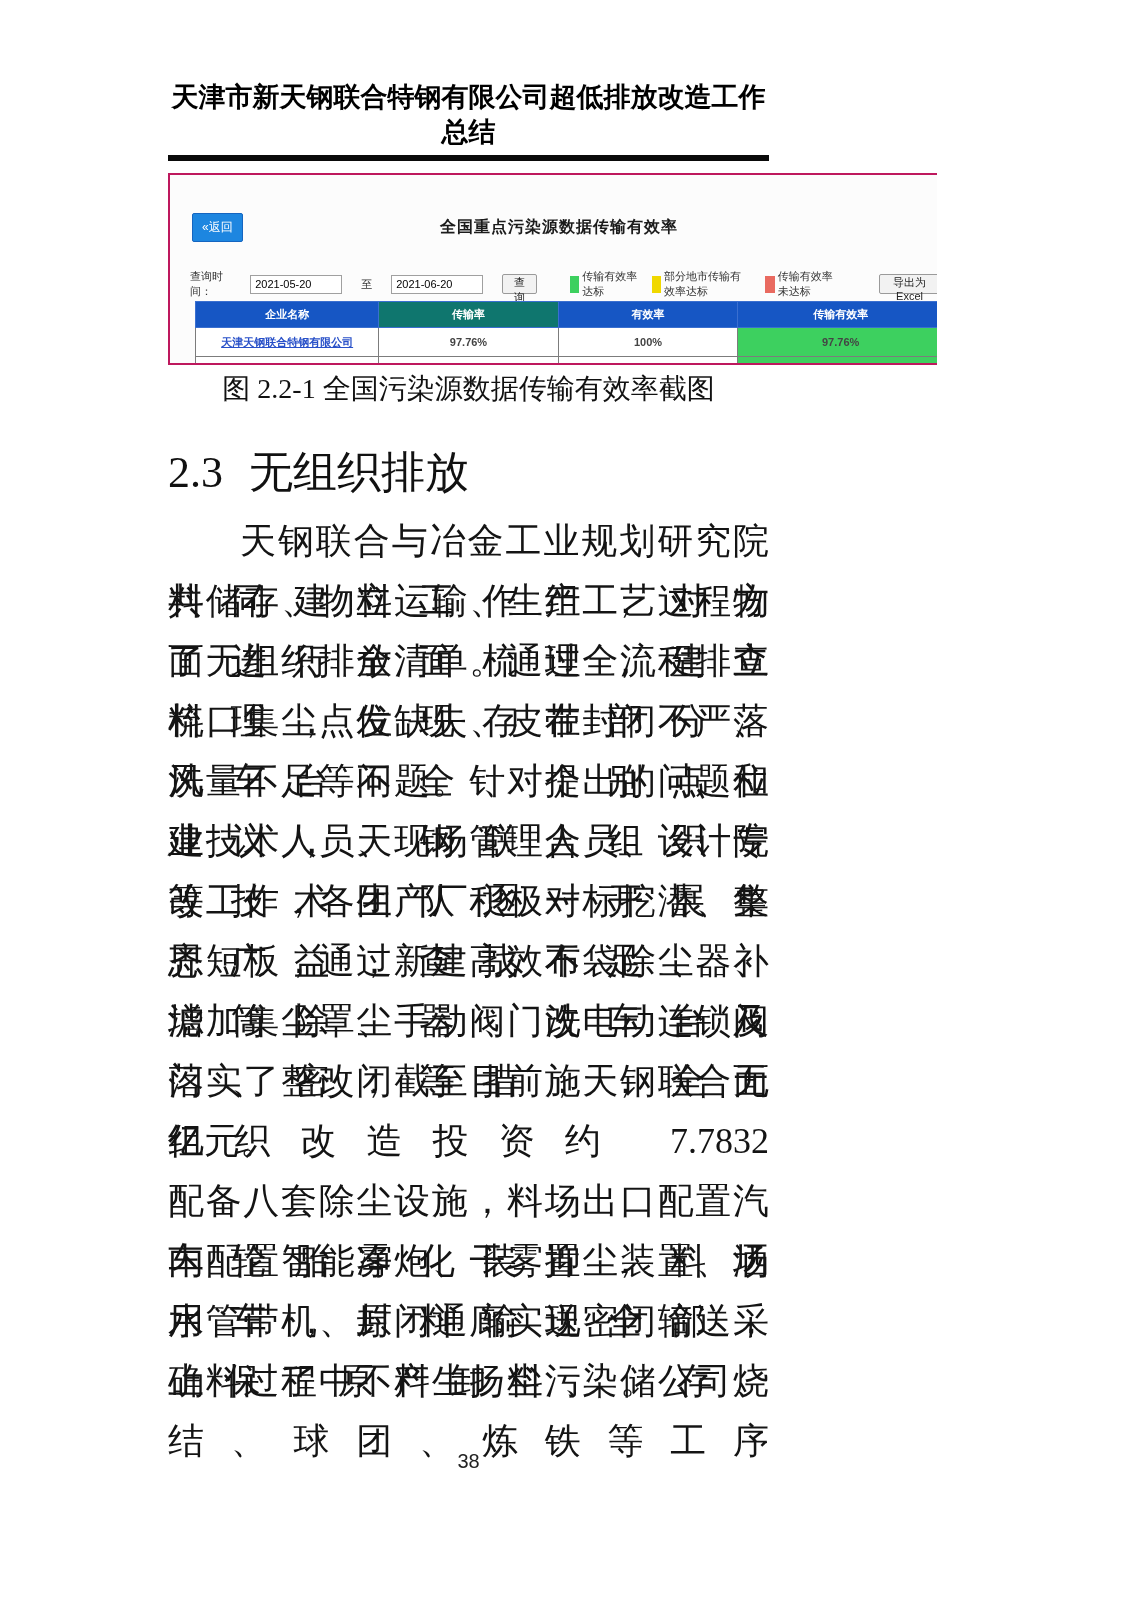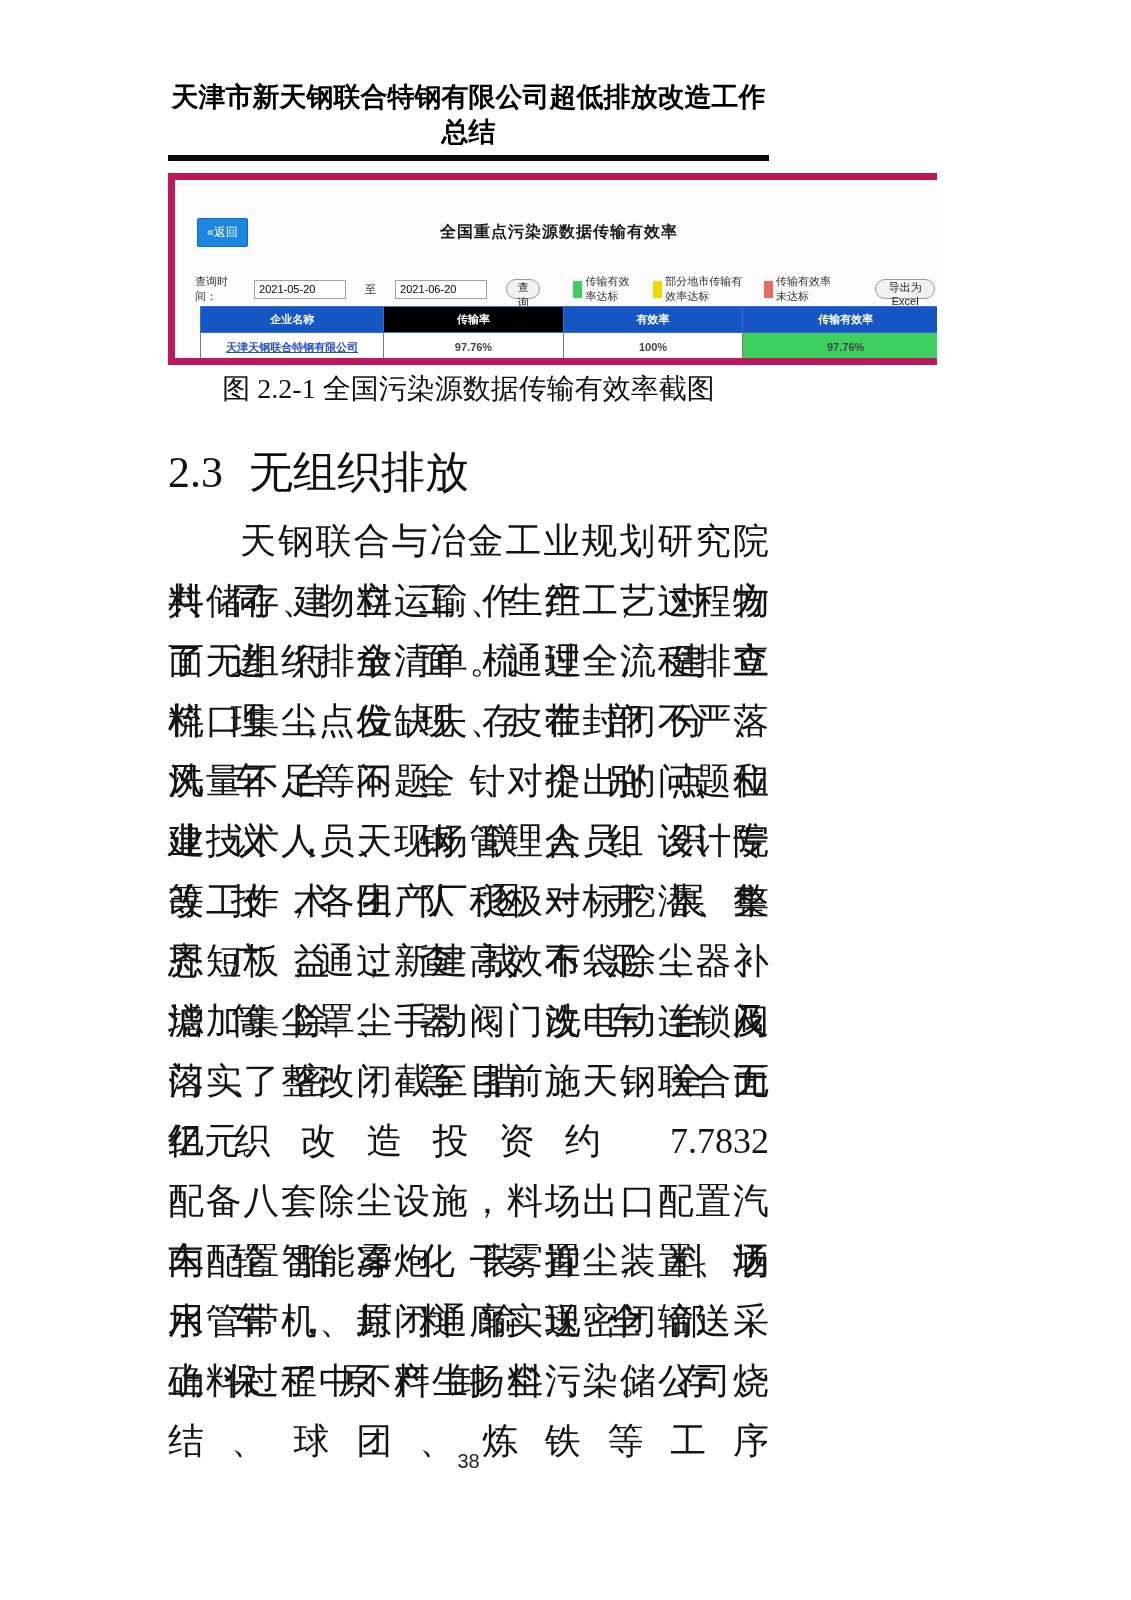--- a/index.html
+++ b/index.html
@@ -26,21 +26,21 @@
     margin-top:5px;
     height:4px;
     border-top:3px solid #0a0a0a;
     border-bottom:3px solid #0a0a0a;
   }
   
   .fig-frame {
     position:relative;
     margin-top:12px;
     width:782px; height:192px;
-    border:7px solid #be185d;
+    border:2px solid #be185d;
     background:#fcfcfc;
     overflow:hidden;
     font-family:"Liberation Sans", sans-serif;
   }
   .back-btn {
     position:absolute; left:22px; top:38px;
     background:#1d86e0; color:#fff;
     border:1px solid #1565c0; border-radius:2px;
     font-size:12px; padding:5px 9px; cursor:pointer;
     font-family:"Liberation Sans", sans-serif;
@@ -56,21 +56,21 @@
     font-size:11px; color:#333;
   }
   .query-row input {
     width:92px; height:19px;
     border:1px solid #a0a0a0; background:#fff;
     font-size:11px; padding:0 4px;
     font-family:"Liberation Sans", sans-serif;
   }
   .btn-plain {
     height:20px; padding:0 7px;
-    background:#f2f2f2; border:1px solid #9a9a9a; border-radius:10px;
+    background:#f2f2f2; border:1px solid #9a9a9a; border-radius:2px;
     font-size:11px; color:#222; cursor:pointer;
     font-family:"Liberation Sans", sans-serif;
   }
   .legend { display:flex; align-items:center; gap:14px; margin-left:14px; }
   .legend-item { display:flex; align-items:center; gap:3px; }
   .swatch { width:13px; height:17px; display:inline-block; }
   .spacer { flex:1; }
   .shot-table {
     position:absolute; left:25px; top:126px; width:749px;
     border-collapse:collapse; font-size:11px;
@@ -143,21 +143,21 @@
       </span>
 
       <span class="spacer"></span>
       <button class="btn-plain">导出为Excel</button>
     </div>
 
     <table class="shot-table">
       <thead>
         <tr>
           <th class="col1" style="background: rgb(22, 86, 196);">企业名称</th>
-          <th class="col2" style="background: #000000;">传输率</th>
+          <th class="col2" style="background: #0f766e;">传输率</th>
           <th class="col3" style="background: rgb(22, 86, 196);">有效率</th>
           <th class="col4" style="background: rgb(22, 86, 196);">传输有效率</th>
         </tr>
       </thead>
       <tbody>
         <tr>
           <td><span class="company-link">天津天钢联合特钢有限公司</span></td>
           <td>97.76%</td>
           <td>100%</td>
           <td class="cell-green" style="background: rgb(61, 208, 95);">97.76%</td>

